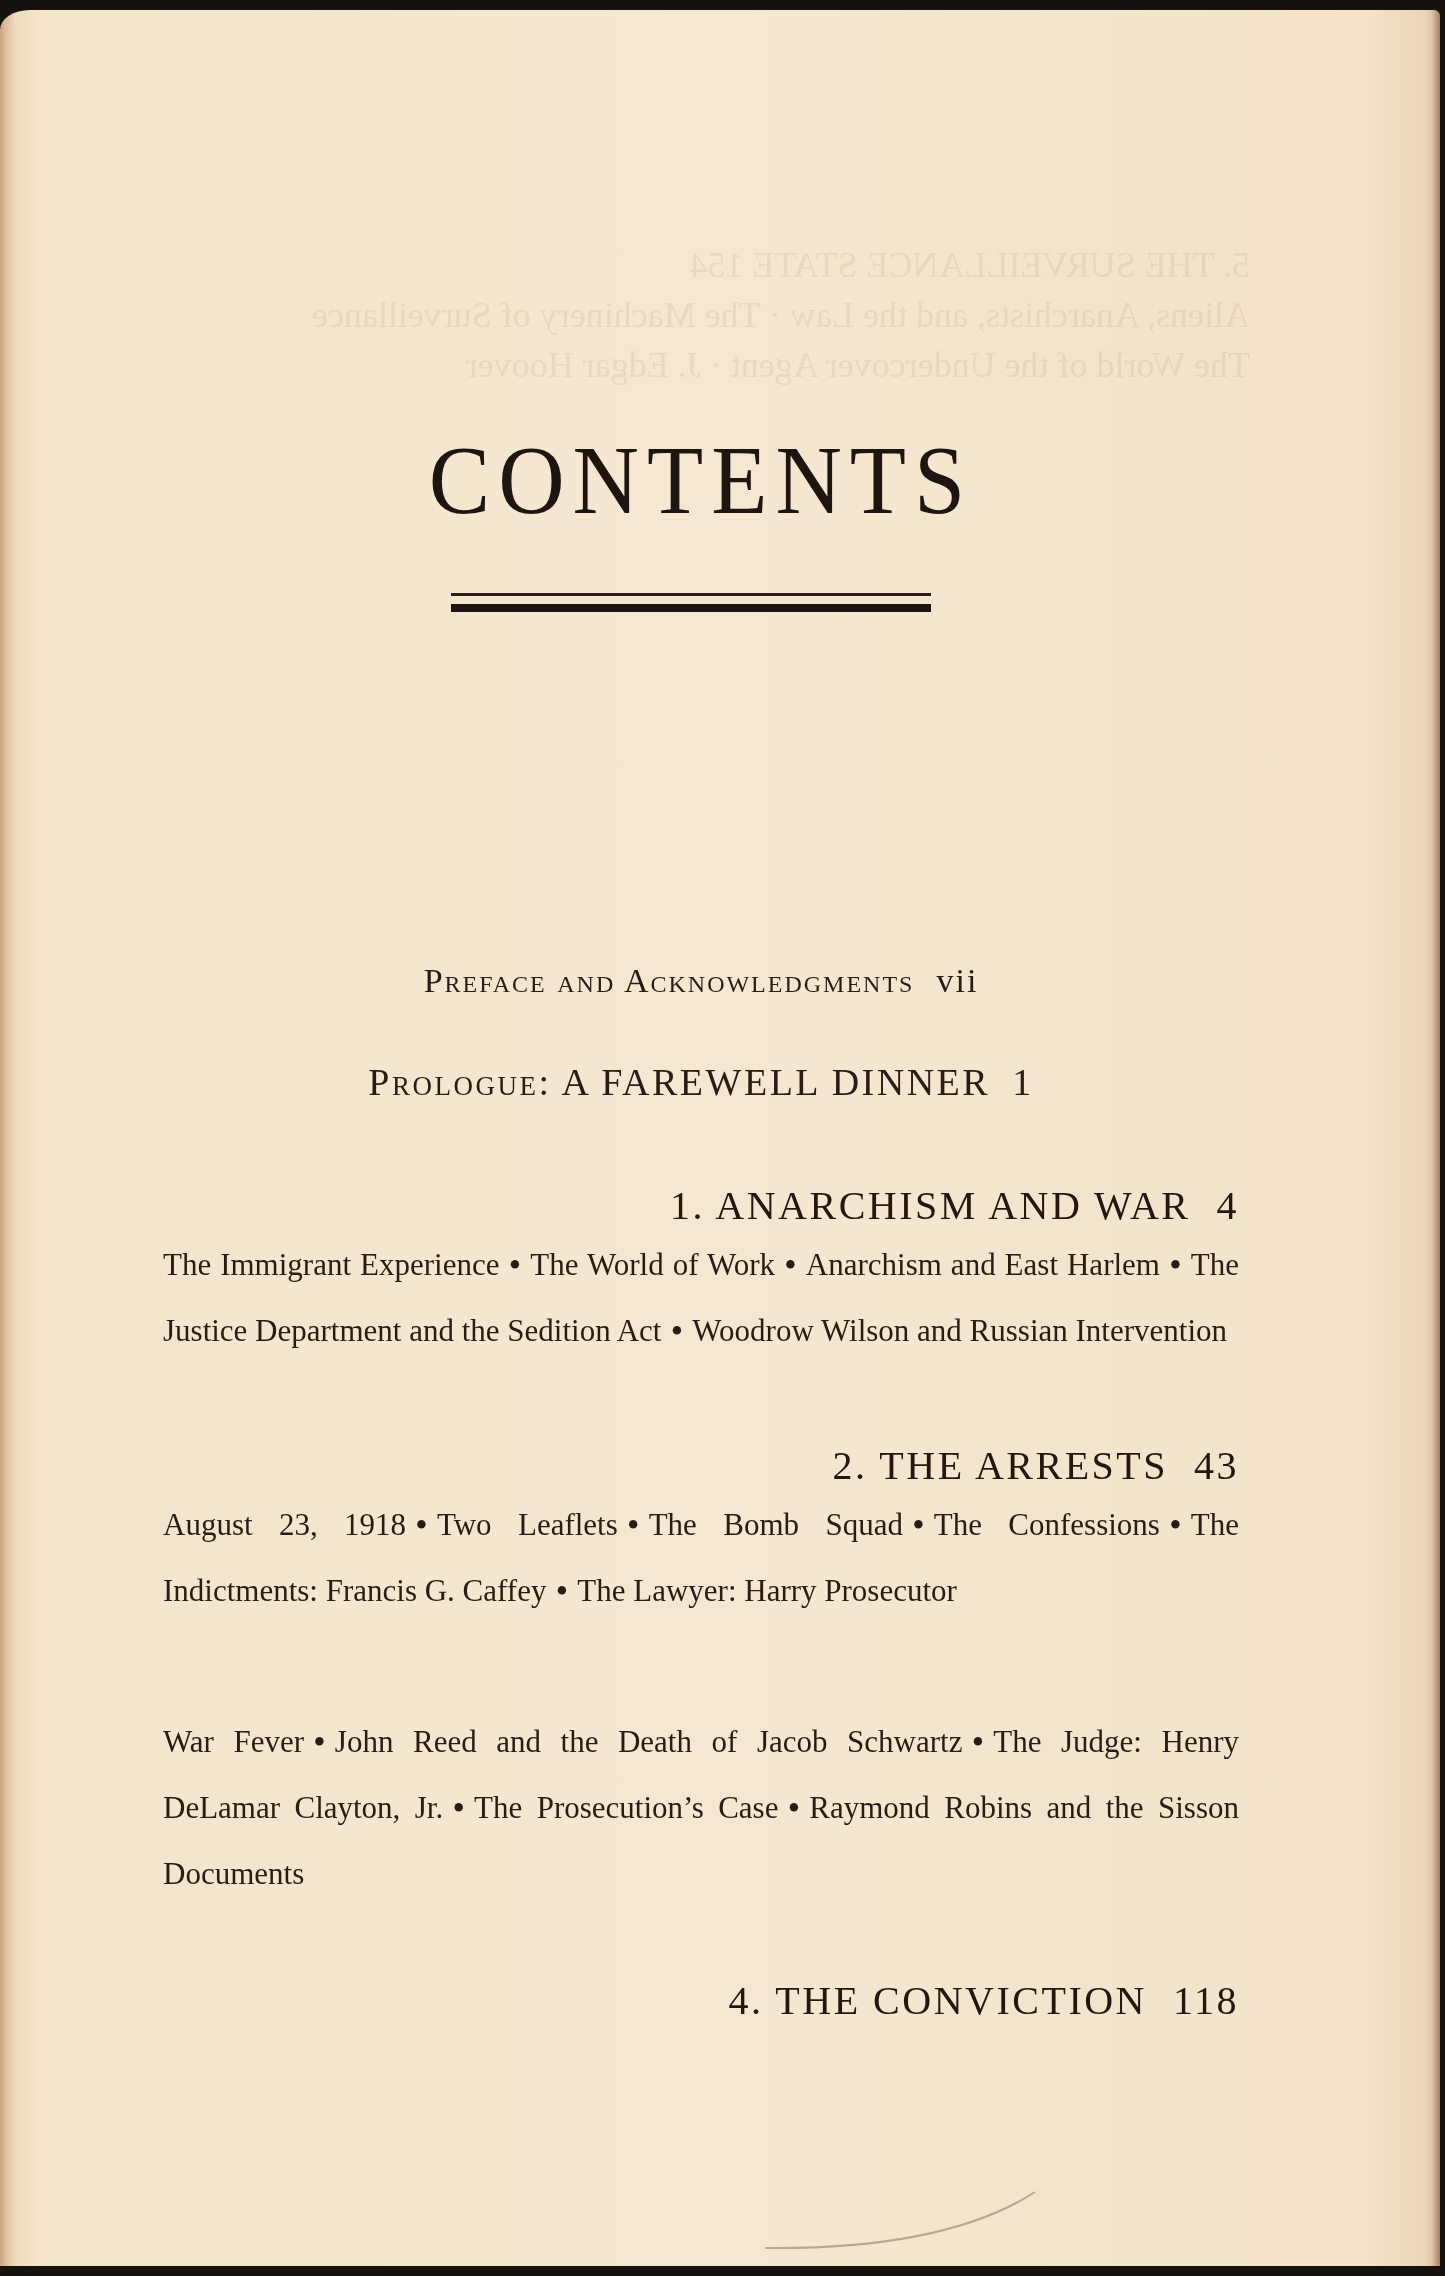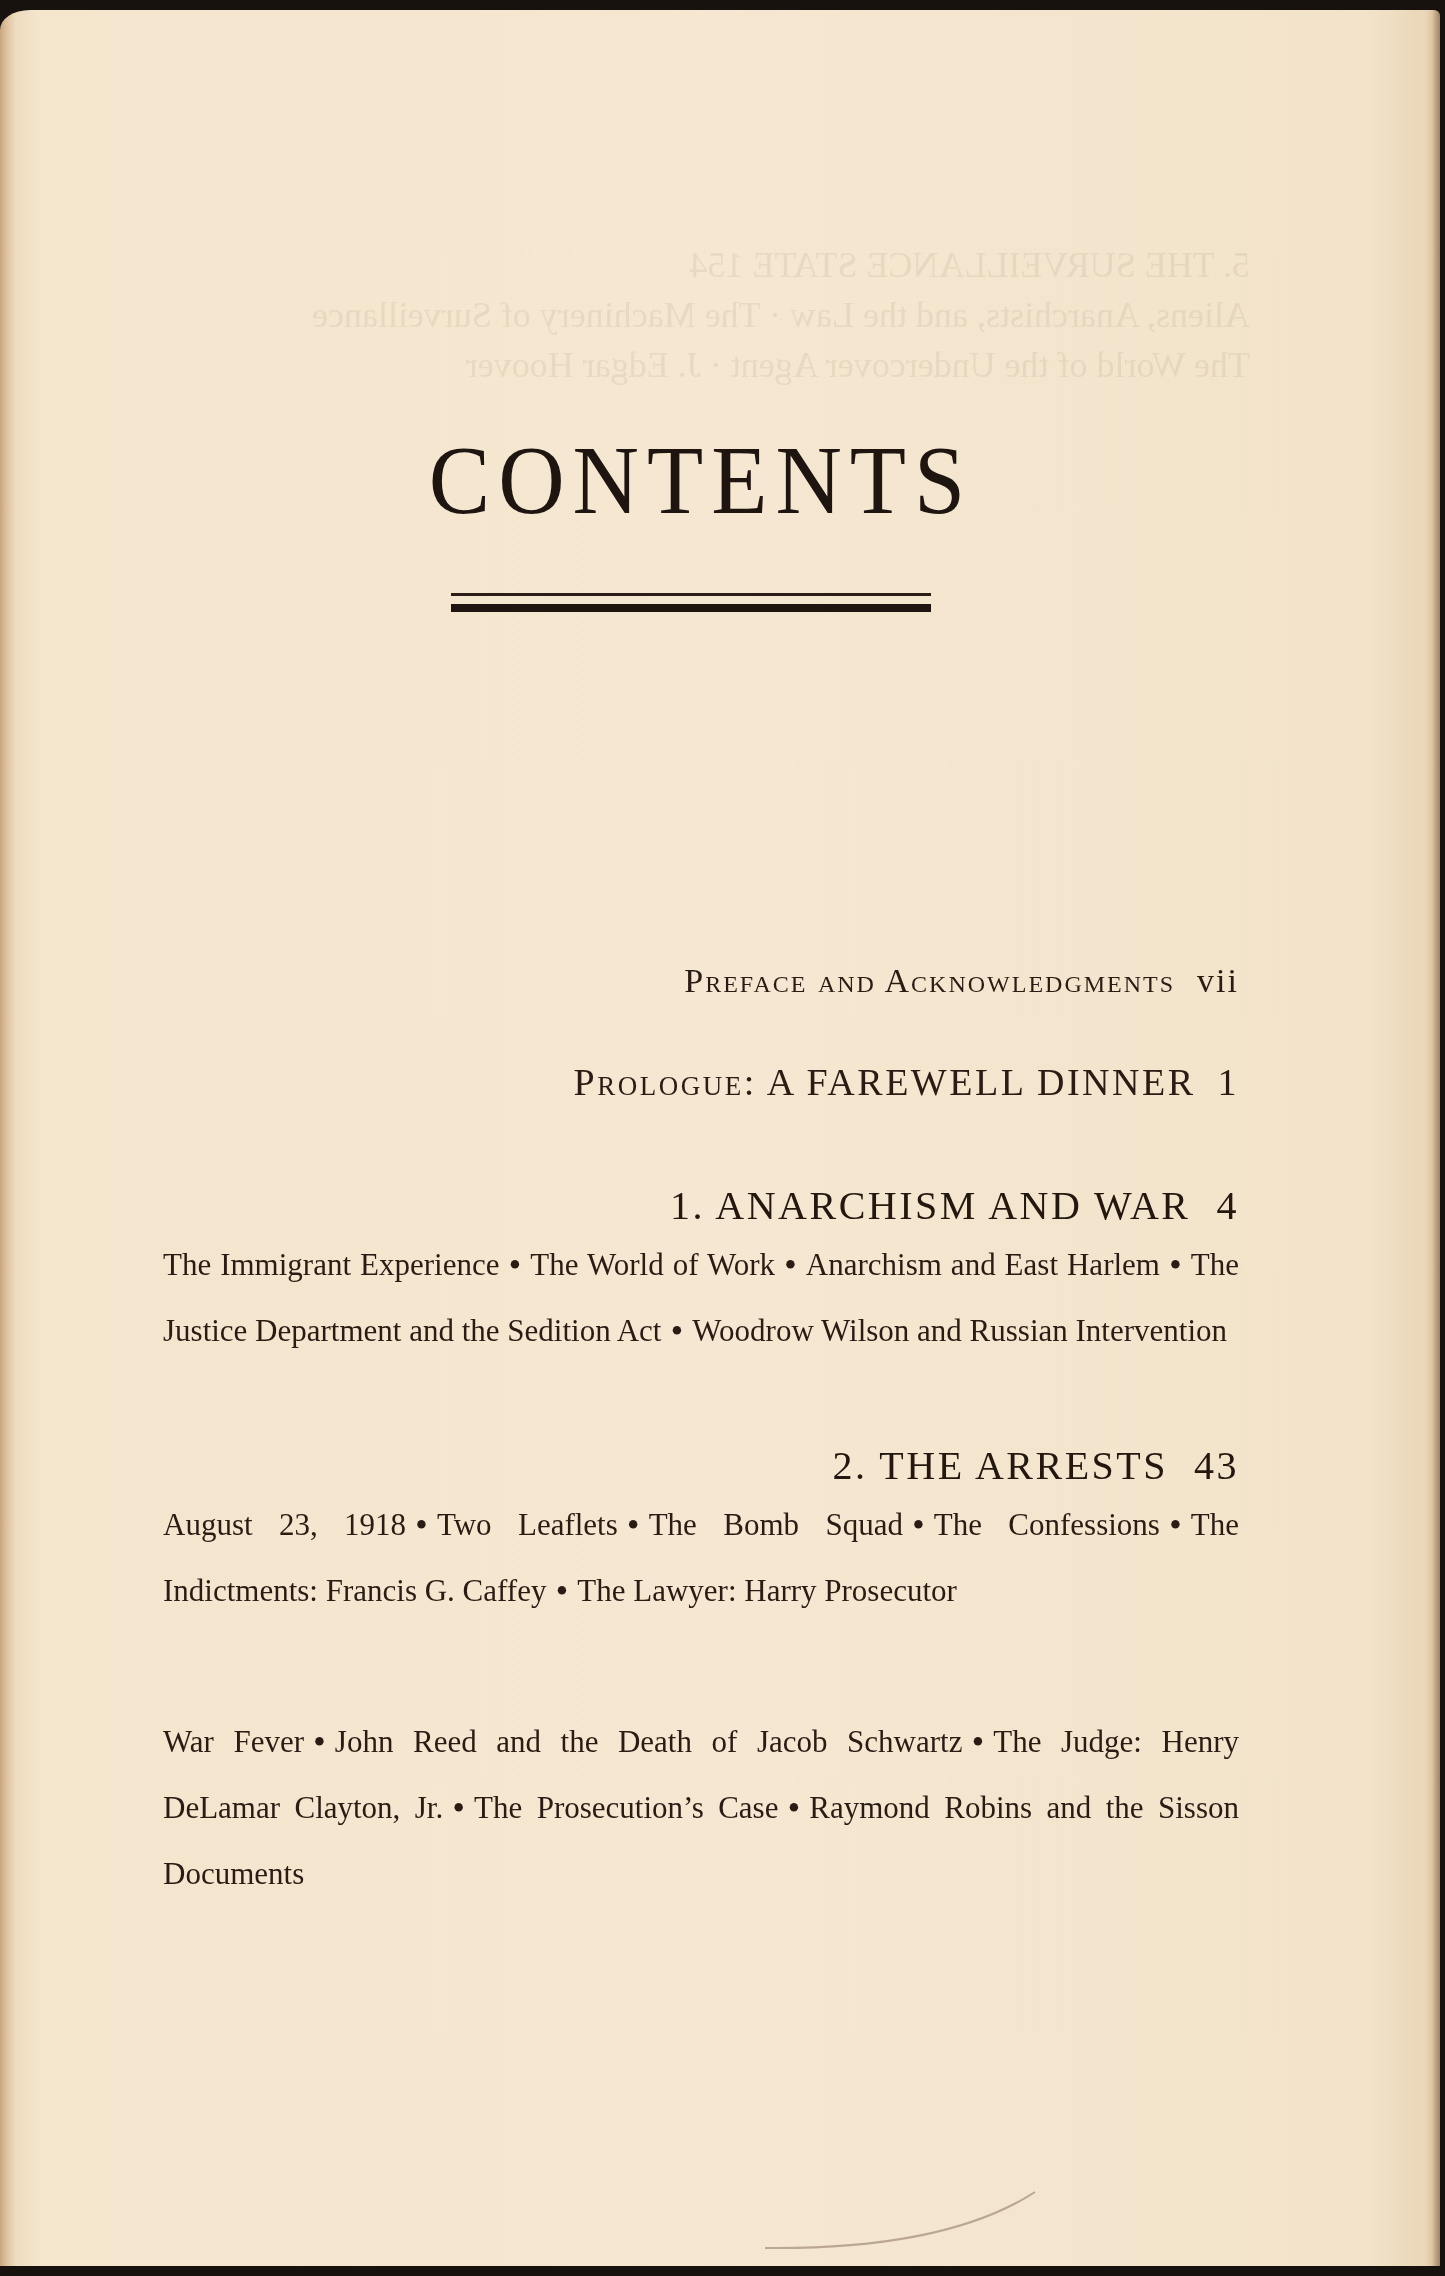--- a/index.html
+++ b/index.html
@@ -85,21 +85,21 @@
       left: 288px;
       top: 594px;
       width: 480px;
       height: 8px;
       background: #1e1410;
     }
     .front-line {
       position: absolute;
       left: 0;
       width: 1076px;
-      text-align: right;
+      text-align: center;
       font-size: 34px;
       letter-spacing: 2px;
       white-space: nowrap;
     }
     .front-line .small {
       font-variant: small-caps;
     }
     .front-line .pg {
       margin-left: 22px;
     }
@@ -195,20 +195,24 @@
         </div>
       </div>
 
       <div class="chapter ch3">
         <div class="chapter-summary">
           <span>War Fever</span><span class="sep">•</span><span>John Reed and the Death of Jacob Schwartz</span><span class="sep">•</span><span>The Judge: Henry DeLamar Clayton, Jr.</span><span class="sep">•</span><span>The Prosecution’s Case</span><span class="sep">•</span><span>Raymond Robins and the Sisson Documents</span>
         </div>
       </div>
 
       <div class="chapter ch4">
+        <div class="chapter-head">
+          <span>4.</span>
+          <span>THE CONVICTION</span><span class="pg">118</span>
+        </div>
       </div>
 
     </div>
 
     <svg class="pencil-mark" viewBox="0 0 300 60">
       <path d="M 20 58 Q 200 60 290 2" stroke="#8a7260" stroke-width="2" fill="none" opacity="0.55"></path>
     </svg>
 
   </div>
 </div>

